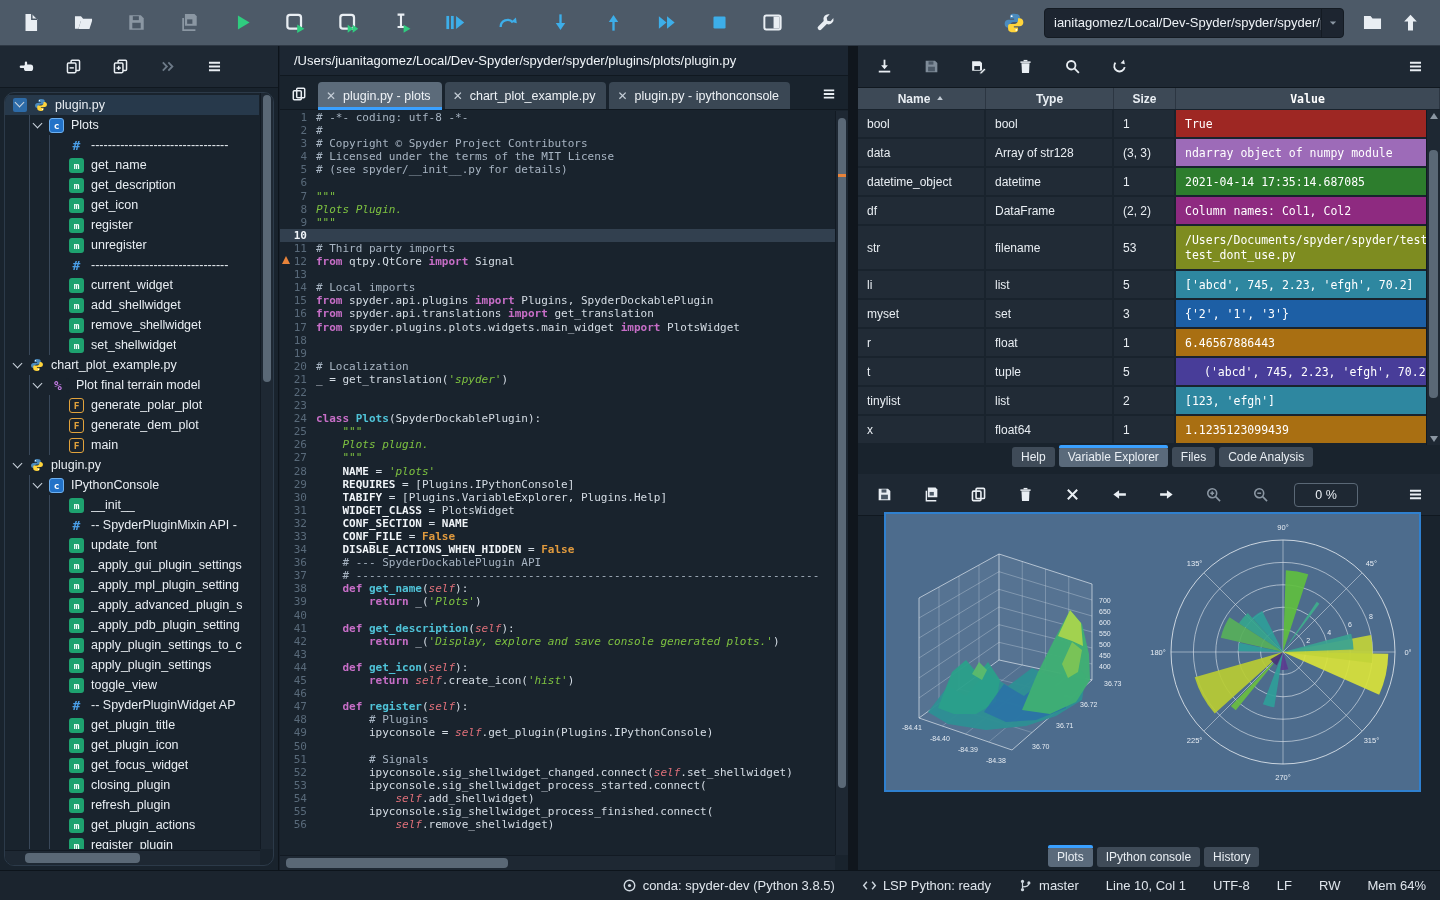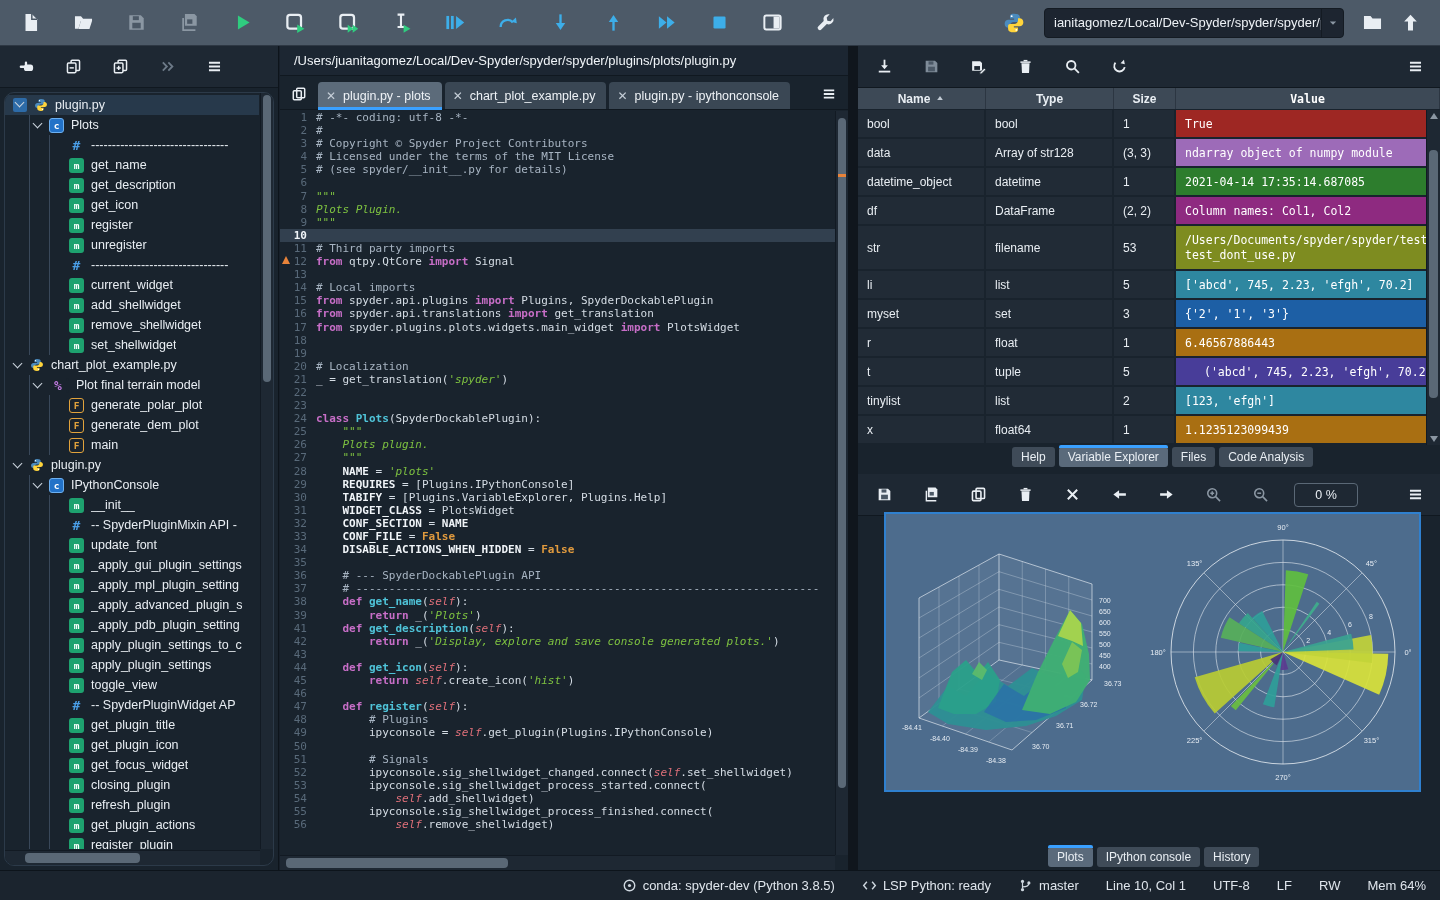--- a/index.html
+++ b/index.html
@@ -685,25 +685,25 @@
         <div class="cl"><span class="gut">25</span><span><span class="tok-t">    </span><span class="tok-s">"""</span></span></div>
         <div class="cl"><span class="gut">26</span><span><span class="tok-t">    </span><span class="tok-s">Plots plugin.</span></span></div>
         <div class="cl"><span class="gut">27</span><span><span class="tok-t">    </span><span class="tok-s">"""</span></span></div>
         <div class="cl"><span class="gut">28</span><span><span class="tok-t">    </span><span class="tok-v">NAME</span><span class="tok-t"> = </span><span class="tok-s">'plots'</span></span></div>
         <div class="cl"><span class="gut">29</span><span><span class="tok-t">    </span><span class="tok-v">REQUIRES</span><span class="tok-t"> = [Plugins.IPythonConsole]</span></span></div>
         <div class="cl"><span class="gut">30</span><span><span class="tok-t">    </span><span class="tok-v">TABIFY</span><span class="tok-t"> = [Plugins.VariableExplorer, Plugins.Help]</span></span></div>
         <div class="cl"><span class="gut">31</span><span><span class="tok-t">    </span><span class="tok-v">WIDGET_CLASS</span><span class="tok-t"> = PlotsWidget</span></span></div>
         <div class="cl"><span class="gut">32</span><span><span class="tok-t">    </span><span class="tok-v">CONF_SECTION</span><span class="tok-t"> = </span><span class="tok-v">NAME</span></span></div>
         <div class="cl"><span class="gut">33</span><span><span class="tok-t">    </span><span class="tok-v">CONF_FILE</span><span class="tok-t"> = </span><span class="tok-o">False</span></span></div>
         <div class="cl"><span class="gut">34</span><span><span class="tok-t">    </span><span class="tok-v">DISABLE_ACTIONS_WHEN_HIDDEN</span><span class="tok-t"> = </span><span class="tok-o">False</span></span></div>
-        <div class="cl"><span class="gut">35</span><span></span></div>
         <div class="cl"><span class="gut">36</span><span><span class="tok-t">    </span><span class="tok-c"># --- SpyderDockablePlugin API</span></span></div>
         <div class="cl"><span class="gut">37</span><span><span class="tok-t">    </span><span class="tok-c"># ----------------------------------------------------------------------</span></span></div>
         <div class="cl"><span class="gut">38</span><span><span class="tok-t">    </span><span class="tok-k">def</span><span class="tok-t"> </span><span class="tok-d">get_name</span><span class="tok-t">(</span><span class="tok-b">self</span><span class="tok-t">):</span></span></div>
         <div class="cl"><span class="gut">39</span><span><span class="tok-t">        </span><span class="tok-k">return</span><span class="tok-t"> _(</span><span class="tok-s">'Plots'</span><span class="tok-t">)</span></span></div>
+        <div class="cl"><span class="gut">40</span><span></span></div>
         <div class="cl"><span class="gut">41</span><span><span class="tok-t">    </span><span class="tok-k">def</span><span class="tok-t"> </span><span class="tok-d">get_description</span><span class="tok-t">(</span><span class="tok-b">self</span><span class="tok-t">):</span></span></div>
         <div class="cl"><span class="gut">42</span><span><span class="tok-t">        </span><span class="tok-k">return</span><span class="tok-t"> _(</span><span class="tok-s">'Display, explore and save console generated plots.'</span><span class="tok-t">)</span></span></div>
         <div class="cl"><span class="gut">43</span><span></span></div>
         <div class="cl"><span class="gut">44</span><span><span class="tok-t">    </span><span class="tok-k">def</span><span class="tok-t"> </span><span class="tok-d">get_icon</span><span class="tok-t">(</span><span class="tok-b">self</span><span class="tok-t">):</span></span></div>
         <div class="cl"><span class="gut">45</span><span><span class="tok-t">        </span><span class="tok-k">return</span><span class="tok-t"> </span><span class="tok-b">self</span><span class="tok-t">.create_icon(</span><span class="tok-s">'hist'</span><span class="tok-t">)</span></span></div>
         <div class="cl"><span class="gut">46</span><span></span></div>
         <div class="cl"><span class="gut">47</span><span><span class="tok-t">    </span><span class="tok-k">def</span><span class="tok-t"> </span><span class="tok-d">register</span><span class="tok-t">(</span><span class="tok-b">self</span><span class="tok-t">):</span></span></div>
         <div class="cl"><span class="gut">48</span><span><span class="tok-t">        </span><span class="tok-c"># Plugins</span></span></div>
         <div class="cl"><span class="gut">49</span><span><span class="tok-t">        ipyconsole = </span><span class="tok-b">self</span><span class="tok-t">.get_plugin(Plugins.IPythonConsole)</span></span></div>
         <div class="cl"><span class="gut">50</span><span></span></div>

